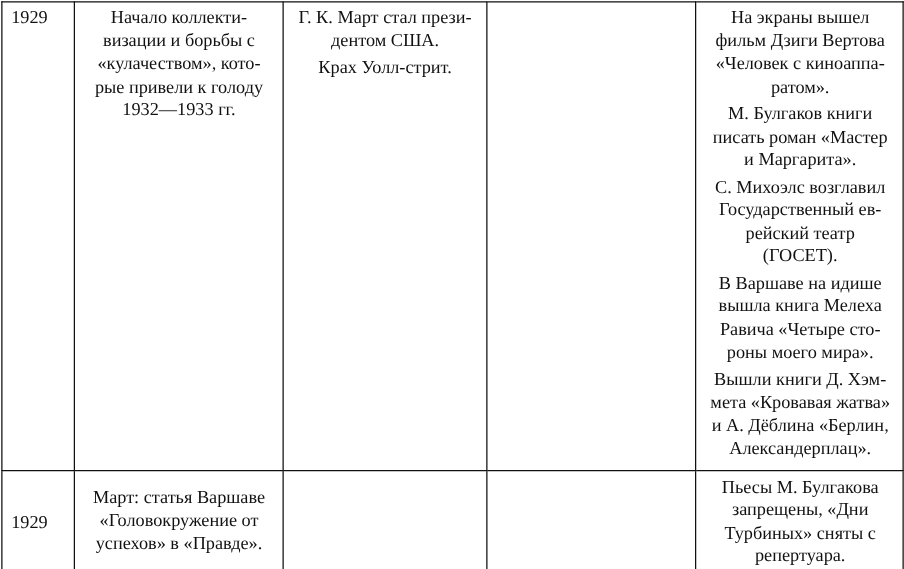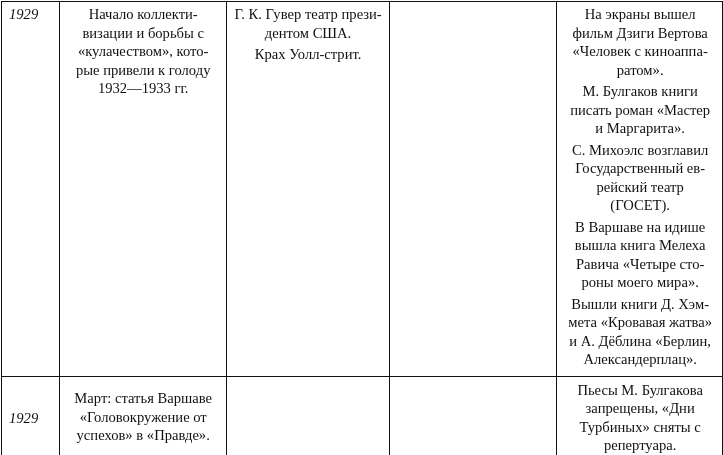--- a/index.html
+++ b/index.html
@@ -11,21 +11,21 @@
     font-size: 14.6px;
     line-height: 18.5px;
     color: #111;
     table-layout: fixed;
   }
   table.chron td {
     border: 1.5px solid #111;
     padding: 3px 6px 4px 7px;
     vertical-align: top;
   }
-  td.year { width: 44px; padding-left: 6px; font-style: italic; }
+  td.year { width: 44px; padding-left: 6px; }
   td.c1 { width: 153px; }
   td.c2 { width: 150px; }
   td.c3 { width: 155px; }
   td.c4 { width: 152px; }
   tr.r1 td { height: 360px; }
   tr.r2 td { height: 76px; }
   tr.r2 td.year { vertical-align: middle; }
   tr.r2 td.c1 { vertical-align: middle; }
   tr.r2 td.c4 { vertical-align: top; padding-top: 4px; }
   .p { margin: 0 0 3px 0; text-align: center; }
@@ -38,21 +38,21 @@
       <tr class="r1">
     <td class="year"><span>1929</span></td>
     <td class="c1">
       <div class="p" style="white-space:pre-line">Начало коллекти-
 визации и борьбы с
 «кулачеством», кото-
 рые привели к голоду
 1932—1933 гг.</div>
     </td>
     <td class="c2">
-      <div class="p" style="white-space:pre-line">Г. К. Гувер театр прези-
+      <div class="p" style="white-space:pre-line">Г. К. Март стал прези-
 дентом США.</div>
       <div class="p" style="white-space:pre-line">Крах Уолл-стрит.</div>
     </td>
     <td class="c3"></td>
     <td class="c4">
       <div class="p" style="white-space:pre-line">На экраны вышел
 фильм Дзиги Вертова
 «Человек с киноаппа-
 ратом».</div>
       <div class="p" style="white-space:pre-line">М. Булгаков книги

